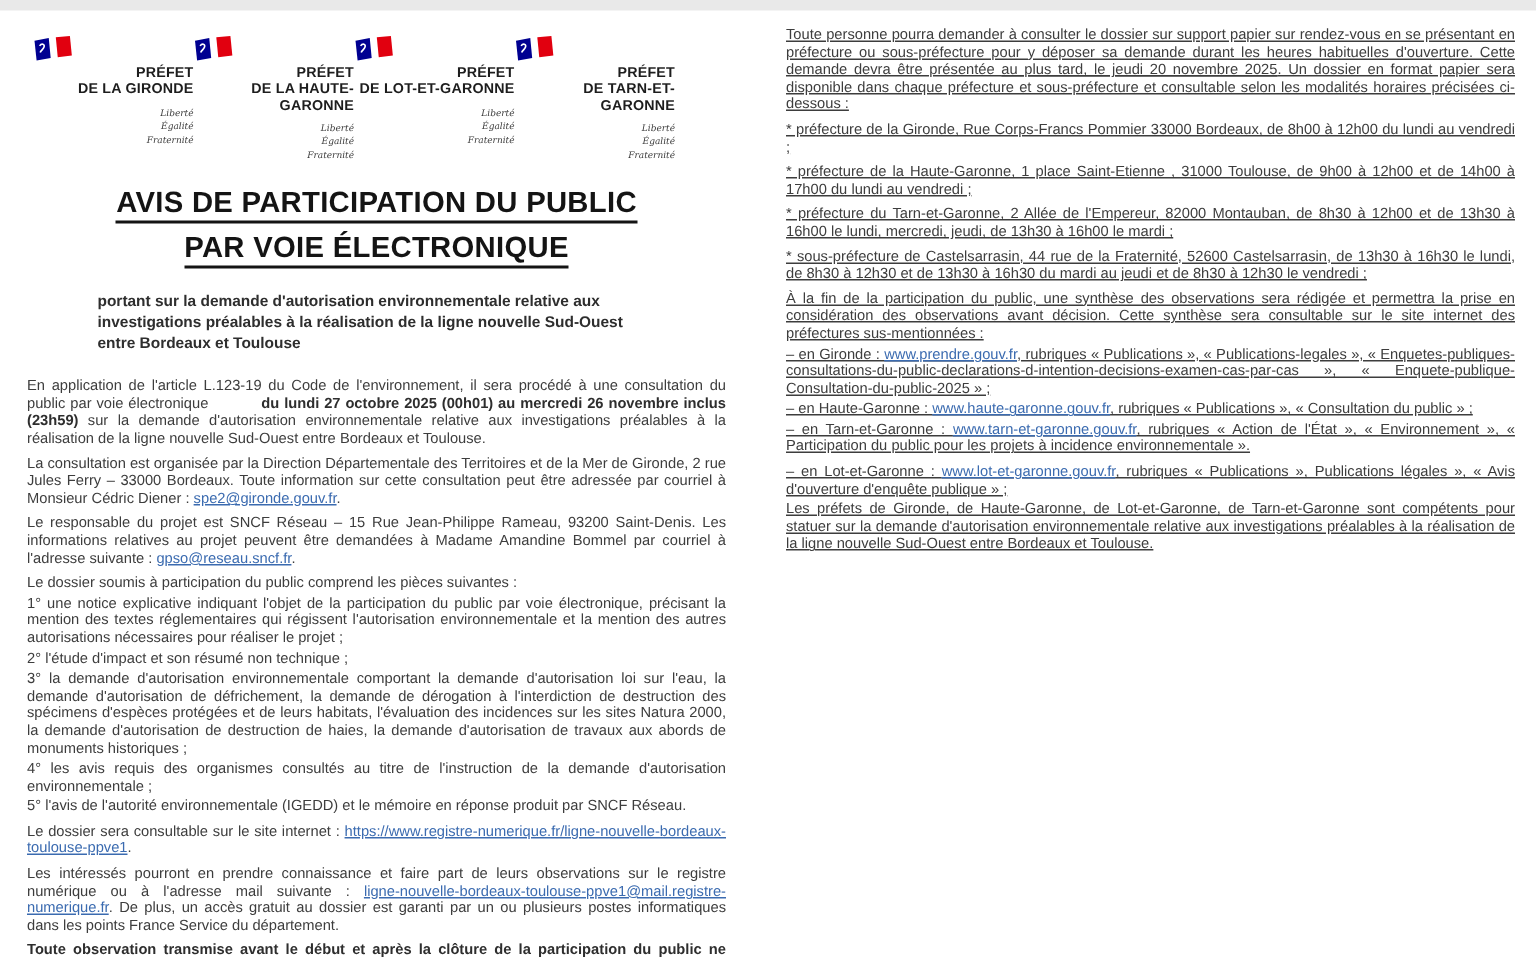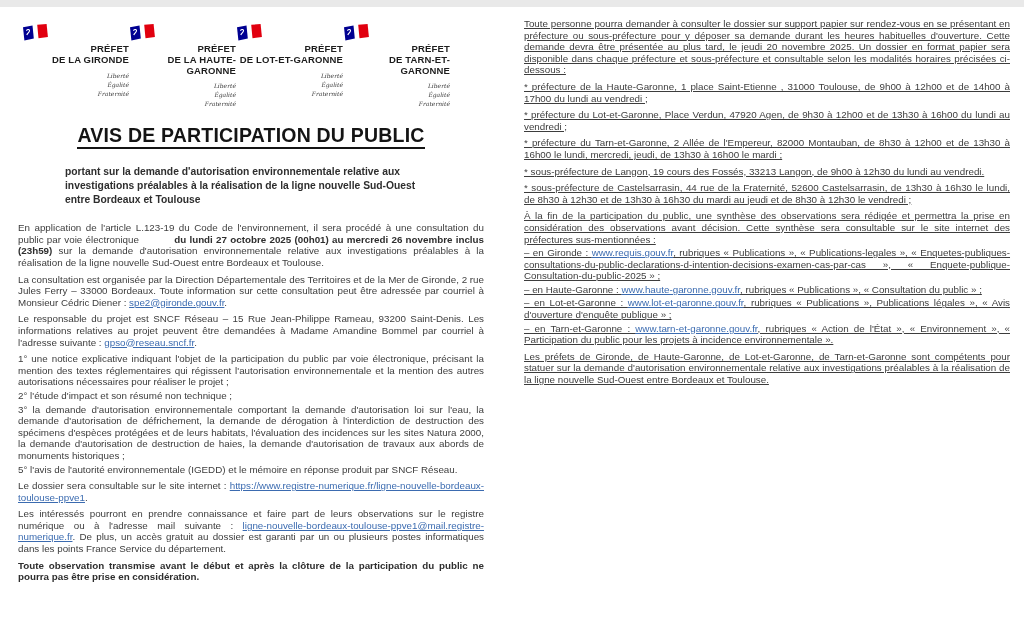--- a/index.html
+++ b/index.html
@@ -113,46 +113,48 @@
     <div class="motto">
             <div>Liberté</div>
             <div>Égalité</div>
             <div>Fraternité</div>
           </div>
   </div>
       </div>
 
     <h1 class="doc-title">
       <div><span class="tl">AVIS DE PARTICIPATION DU PUBLIC</span></div>
+      <div><span class="tl">PAR VOIE ÉLECTRONIQUE</span></div>
     </h1>
 
     <div class="doc-subtitle">portant sur la demande d'autorisation environnementale relative aux investigations préalables à la réalisation de la ligne nouvelle Sud-Ouest entre Bordeaux et Toulouse</div>
 
     <div class="body-text">
         <p class="para"><span class="">En application de l'article L.123-19 du Code de l'environnement, il sera procédé à une consultation du public par voie électronique </span><span class="b">du lundi 27 octobre 2025 (00h01) au mercredi 26 novembre inclus (23h59)</span><span class=""> sur la demande d'autorisation environnementale relative aux investigations préalables à la réalisation de la ligne nouvelle Sud-Ouest entre Bordeaux et Toulouse.</span></p>
         <p class="para"><span class="">La consultation est organisée par la Direction Départementale des Territoires et de la Mer de Gironde, 2 rue Jules Ferry – 33000 Bordeaux. Toute information sur cette consultation peut être adressée par courriel à Monsieur Cédric Diener : </span><a class="link" href="#">spe2@gironde.gouv.fr</a><span class="">.</span></p>
         <p class="para"><span class="">Le responsable du projet est SNCF Réseau – 15 Rue Jean-Philippe Rameau, 93200 Saint-Denis. Les informations relatives au projet peuvent être demandées à Madame Amandine Bommel par courriel à l'adresse suivante : </span><a class="link" href="#">gpso@reseau.sncf.fr</a><span class="">.</span></p>
+        <p class="para tight"><span class="">Le dossier soumis à participation du public comprend les pièces suivantes :</span></p>
         <p class="para tight"><span class="">1° une notice explicative indiquant l'objet de la participation du public par voie électronique, précisant la mention des textes réglementaires qui régissent l'autorisation environnementale et la mention des autres autorisations nécessaires pour réaliser le projet ;</span></p>
         <p class="para tight"><span class="">2° l'étude d'impact et son résumé non technique ;</span></p>
         <p class="para tight"><span class="">3° la demande d'autorisation environnementale comportant la demande d'autorisation loi sur l'eau, la demande d'autorisation de défrichement, la demande de dérogation à l'interdiction de destruction des spécimens d'espèces protégées et de leurs habitats, l'évaluation des incidences sur les sites Natura 2000, la demande d'autorisation de destruction de haies, la demande d'autorisation de travaux aux abords de monuments historiques ;</span></p>
+        <p class="para tight"><span class="">4° les avis requis des organismes consultés au titre de l'instruction de la demande d'autorisation environnementale ;</span></p>
         <p class="para"><span class="">5° l'avis de l'autorité environnementale (IGEDD) et le mémoire en réponse produit par SNCF Réseau.</span></p>
         <p class="para"><span class="">Le dossier sera consultable sur le site internet : </span><a class="link" href="#">https://www.registre-numerique.fr/ligne-nouvelle-bordeaux-toulouse-ppve1</a><span class="">.</span></p>
         <p class="para"><span class="">Les intéressés pourront en prendre connaissance et faire part de leurs observations sur le registre numérique ou à l'adresse mail suivante : </span><a class="link" href="#">ligne-nouvelle-bordeaux-toulouse-ppve1@mail.registre-numerique.fr</a><span class="">. De plus, un accès gratuit au dossier est garanti par un ou plusieurs postes informatiques dans les points France Service du département.</span></p>
         <p class="para bold"><span class="">Toute observation transmise avant le début et après la clôture de la participation du public ne pourra pas être prise en considération.</span></p>
       </div>
   </div>
 
   <div class="col-right body-text">
       <p class="para"><span class="">Toute personne pourra demander à consulter le dossier sur support papier sur rendez-vous en se présentant en préfecture ou sous-préfecture pour y déposer sa demande durant les heures habituelles d'ouverture. Cette demande devra être présentée </span><span class=" u">au plus tard, le jeudi 20 novembre 2025</span><span class="">. Un dossier en format papier sera disponible dans chaque préfecture et sous-préfecture et consultable selon les modalités horaires précisées ci-dessous :</span></p>
+      <p class="para"><span class="">* préfecture de la Gironde, Rue Corps-Francs Pommier 33000 Bordeaux, de 8h00 à 12h00 du lundi au vendredi ;</span></p>
       <p class="para"><span class="">* préfecture de la Haute-Garonne, 1 place Saint-Etienne , 31000 Toulouse, de 9h00 à 12h00 et de 14h00 à 17h00 du lundi au vendredi ;</span></p>
-      <p class="para"><span class="">* préfecture du Lot-et-Garonne, Place Verdun, 47920 Agen, de 9h30 à 12h00 et de 13h30 à 16h00 du lundi au vendredi ;</span></p>
       <p class="para"><span class="">* préfecture du Tarn-et-Garonne, 2 Allée de l'Empereur, 82000 Montauban, de 8h30 à 12h00 et de 13h30 à 16h00 le lundi, mercredi, jeudi, de 13h30 à 16h00 le mardi ;</span></p>
-      <p class="para"><span class="">* sous-préfecture de Langon, 19 cours des Fossés, 33213 Langon, de 9h00 à 12h30 du lundi au vendredi.</span></p>
       <p class="para"><span class="">* sous-préfecture de Castelsarrasin, 44 rue de la Fraternité, 52600 Castelsarrasin, de 13h30 à 16h30 le lundi, de 8h30 à 12h30 et de 13h30 à 16h30 du mardi au jeudi et de 8h30 à 12h30 le vendredi ;</span></p>
       <p class="para tight"><span class="">À la fin de la participation du public, une synthèse des observations sera rédigée et permettra la prise en considération des observations avant décision. Cette synthèse sera consultable sur le site internet des préfectures sus-mentionnées :</span></p>
-      <p class="para tight"><span class="">– en Gironde : </span><a class="link" href="#">www.requis.gouv.fr</a><span class="">, rubriques « Publications », « Publications-legales », « Enquetes-publiques-consultations-du-public-declarations-d-intention-decisions-examen-cas-par-cas », « Enquete-publique-Consultation-du-public-2025 » ;</span></p>
+      <p class="para tight"><span class="">– en Gironde : </span><a class="link" href="#">www.prendre.gouv.fr</a><span class="">, rubriques « Publications », « Publications-legales », « Enquetes-publiques-consultations-du-public-declarations-d-intention-decisions-examen-cas-par-cas », « Enquete-publique-Consultation-du-public-2025 » ;</span></p>
       <p class="para tight"><span class="">– en Haute-Garonne : </span><a class="link" href="#">www.haute-garonne.gouv.fr</a><span class="">, rubriques « Publications », « Consultation du public » ;</span></p>
+      <p class="para"><span class="">– en Tarn-et-Garonne : </span><a class="link" href="#">www.tarn-et-garonne.gouv.fr</a><span class="">, rubriques « Action de l'État », « Environnement », « Participation du public pour les projets à incidence environnementale ».</span></p>
       <p class="para tight"><span class="">– en Lot-et-Garonne : </span><a class="link" href="#">www.lot-et-garonne.gouv.fr</a><span class="">, rubriques « Publications », Publications légales », « Avis d'ouverture d'enquête publique » ;</span></p>
-      <p class="para"><span class="">– en Tarn-et-Garonne : </span><a class="link" href="#">www.tarn-et-garonne.gouv.fr</a><span class="">, rubriques « Action de l'État », « Environnement », « Participation du public pour les projets à incidence environnementale ».</span></p>
       <p class="para"><span class="">Les préfets de Gironde, de Haute-Garonne, de Lot-et-Garonne, de Tarn-et-Garonne sont compétents pour statuer sur la demande d'autorisation environnementale relative aux investigations préalables à la réalisation de la ligne nouvelle Sud-Ouest entre Bordeaux et Toulouse.</span></p>
     </div>
 
 </div>
 
 </body></html>

